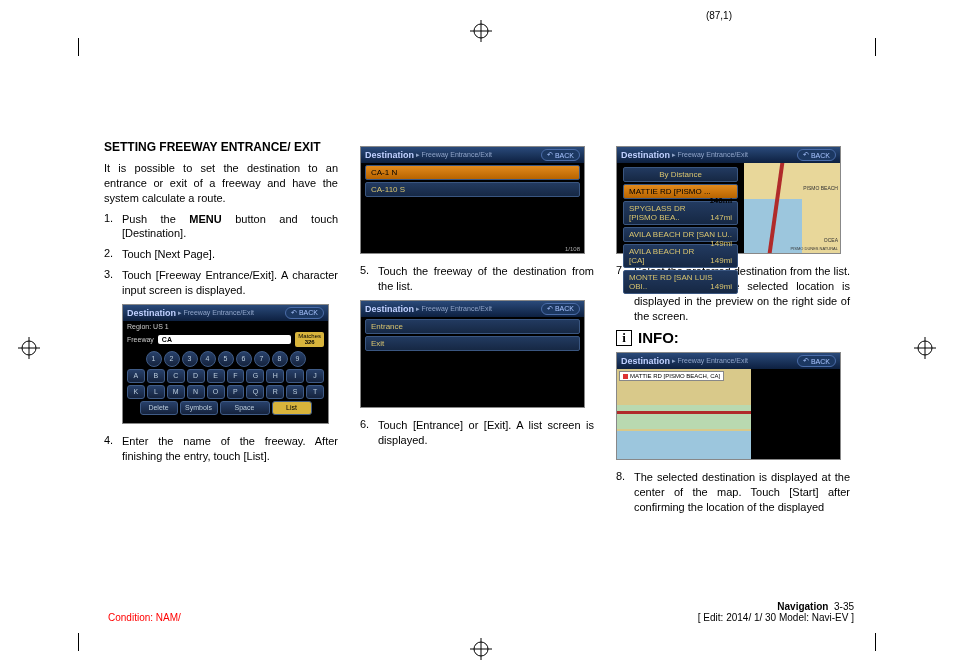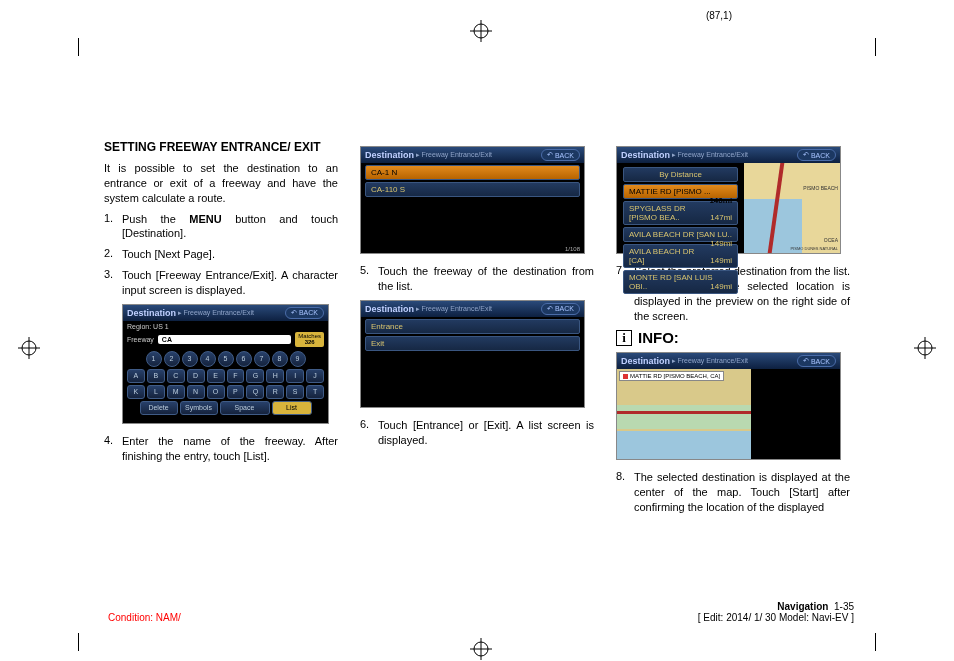--- a/index.html
+++ b/index.html
@@ -378,16 +378,16 @@
           <span class="num">8.</span>
         <span class="txt">The selected destination is displayed at the center of the map. Touch [Start] after confirming the location of the displayed</span>
         </li>
     </ol>
   </div>
 </div>
 
 <div class="footer">
   <span class="cond">Condition: NAM/</span>
   <span class="edit">
-    <div class="nav"><b>Navigation</b>&nbsp;&nbsp;<span>1-35</span></div>
+    <div class="nav"><b>Navigation</b>&nbsp;&nbsp;<span>3-35</span></div>
     <div>[ Edit: 2014/ 1/ 30   Model: Navi-EV ]</div>
   </span>
 </div>
 
 </body></html>

